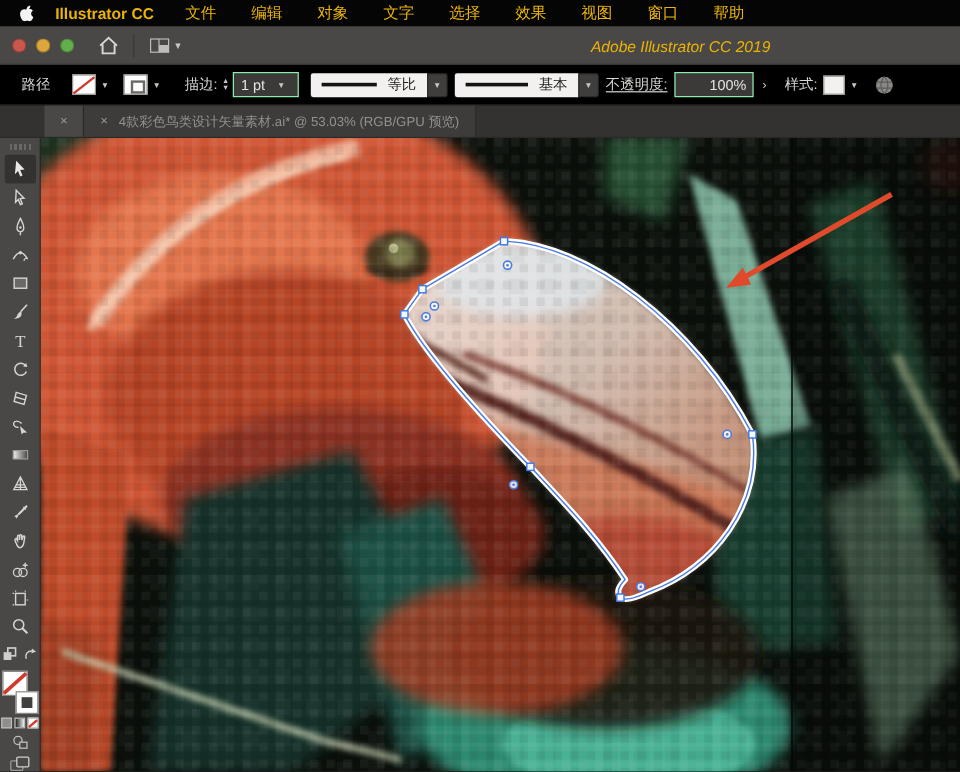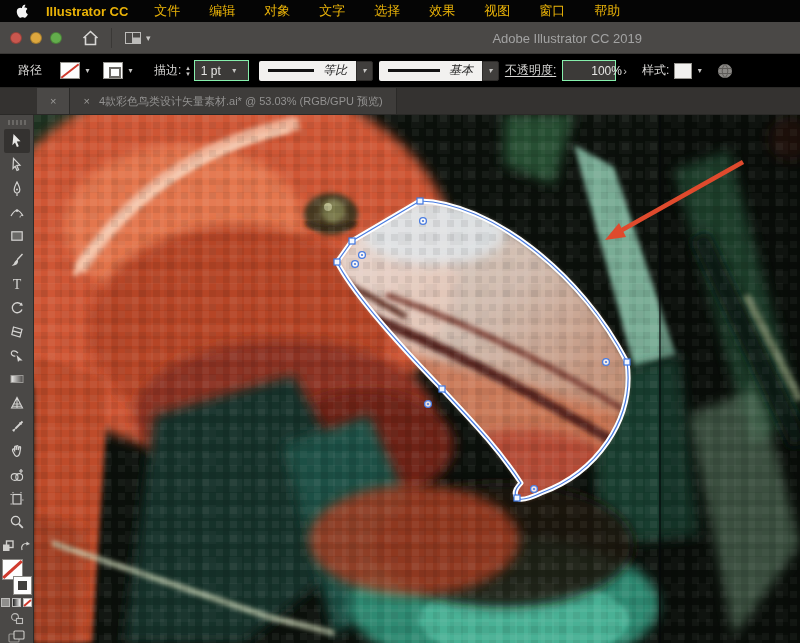--- a/index.html
+++ b/index.html
@@ -16,40 +16,40 @@
   
   .titlebar { height:32px; background:#4a4846; border-bottom:1px solid #393735;
               display:flex; align-items:center; position:relative; }
   .traffic { display:flex; gap:8px; padding:0 12px 0 10px; }
   .light { width:12px; height:12px; border-radius:50%; border:1px solid rgba(0,0,0,.25); }
   .light.red { background:#c9574e; } .light.yellow { background:#dda73e; } .light.green { background:#63ad4c; }
   .tb-icon { display:flex; align-items:center; justify-content:center; height:32px; padding:0 8px; }
   .tb-sep { width:1px; height:20px; background:#3a3836; margin:0 4px; }
   .ws-chev { font-size:9px; color:#c9c8c6; margin-left:4px; }
   .win-title { position:absolute; right:158px; top:0; height:32px; display:flex; align-items:center;
-               color:#a3a3a3; font-size:13px; }
+               color:#eab308; font-size:13px;font-style:italic; }
 
   
   .controlbar { height:34px; background:#000000; border-bottom:1px solid #2b2a28;
                 display:flex; align-items:center; font-size:12px; color:#d8d7d5; padding-left:8px; }
   .controlbar .sel-type { margin:0 18px 0 10px; }
   .swatch { width:20px; height:17px; background:#fdfdfd; border:1px solid #96948f; position:relative; }
   .swatch.none::after { content:""; position:absolute; left:-2px; right:-2px; top:7px; height:2px;
                         background:#cf3a2d; transform:rotate(-38deg); }
   .swatch.strk::after { content:""; position:absolute; left:5px; top:4px; width:8px; height:7px;
                         border:2px solid #6b6965; }
   .chev { width:15px; text-align:center; color:#c6c5c3; font-size:8px; }
   .grp { display:flex; align-items:center; margin-right:8px; }
   .lbl { margin:0 5px 0 8px;text-align:right; }
   .stepper { display:flex; flex-direction:column; line-height:6px; font-size:7px; color:#c6c5c3;
              margin-right:4px; text-align:center; }
   .field { background:#3c3a38; border:1px solid #86efac; height:21px; display:flex; align-items:center;
            padding:0 6px; color:#e6e5e3; }
   .field .chev { margin-left:6px; }
-  .combo { display:flex; align-items:flex-start; height:20px; margin-right:6px;font-style:italic; }
+  .combo { display:flex; align-items:flex-start; height:20px; margin-right:6px; }
   .combo .face { background:#f2f1ef; color:#1d1d1d; height:20px; display:flex; align-items:center;
                  padding:0 9px; gap:9px; border-radius:2px 0 0 2px; }
   .combo .line { height:3px; background:#141414; }
   .combo .cbtn { background:#403e3c; border:1px solid #2d2b29; height:20px; width:17px; display:flex;
                  align-items:center; justify-content:center; color:#c6c5c3; font-size:8px;
                  border-radius:0 2px 2px 0; }
   .opacity-lbl { text-decoration:underline; text-underline-offset:2px; margin-right:6px; }
   .expand-btn { color:#c6c5c3; padding:0 7px; font-size:11px; }
   .mini-swatch { width:18px; height:16px; background:#f2f1ef; border:1px solid #96948f; }
   .globe { margin-left:10px; margin-right:8px; display:flex; }
@@ -166,21 +166,21 @@
 
   <span class="combo">
     <span class="face">
       <span class="line" style="width:52px;"></span>
       <span>基本</span>
     </span>
     <span class="cbtn">▾</span>
   </span>
 
   <span class="opacity-lbl">不透明度:</span>
-  <span class="field" style="width:54px;padding-left:28px;">
+  <span class="field" style="width:66px;padding-left:28px;">
     <span>100%</span>
   </span>
   <span class="expand-btn">›</span>
 
   <span class="lbl">样式:</span>
   <span class="mini-swatch"></span>
   <span class="chev">▾</span>
 
   <span class="globe">
     <svg width="16" height="16" viewBox="0 0 16 16">

